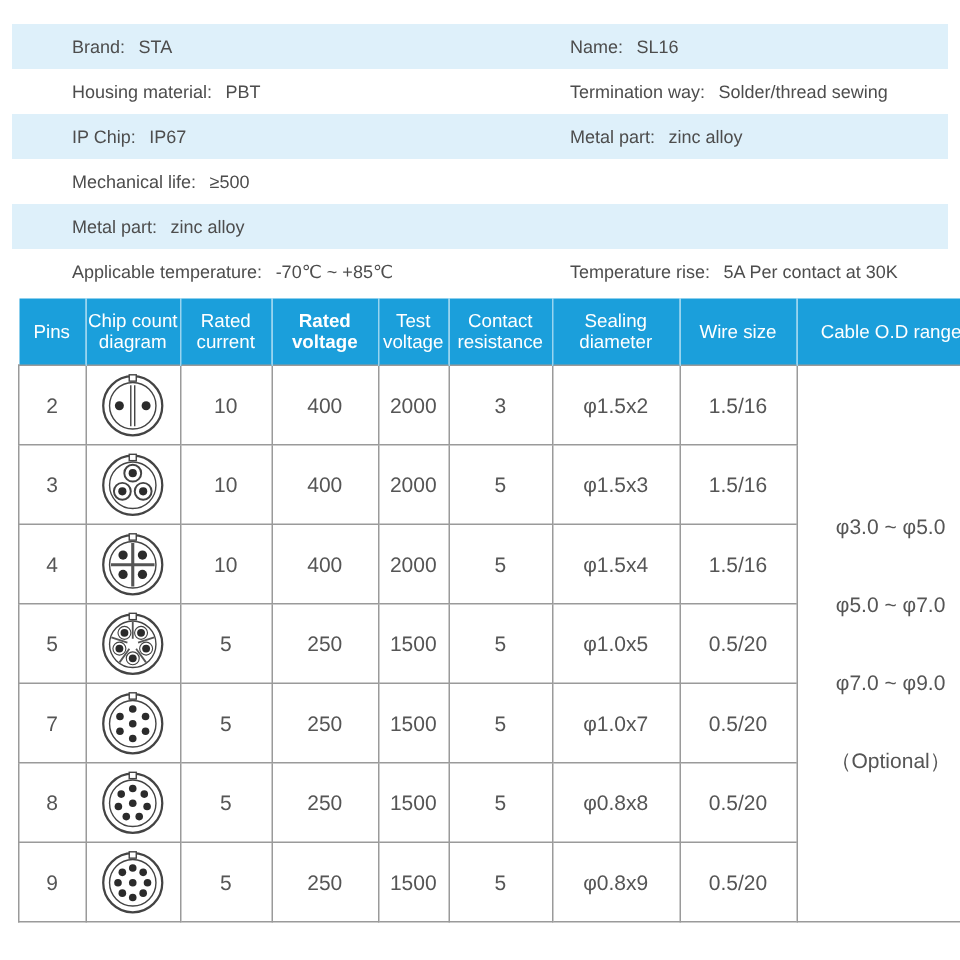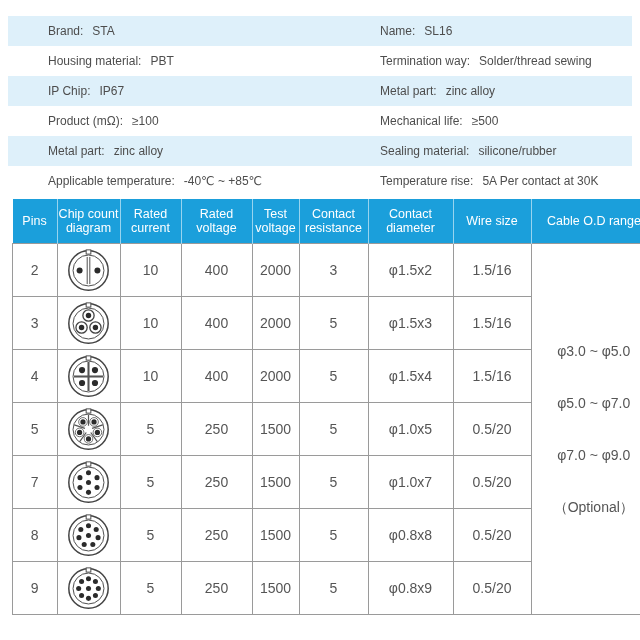--- a/index.html
+++ b/index.html
@@ -46,42 +46,40 @@
       </div>
       <div class="info-row">
         <div class="info-cell"><span class="lbl">Housing material:</span><span class="val">PBT</span></div>
         <div class="info-cell"><span class="lbl">Termination way:</span><span class="val">Solder/thread sewing</span></div>
       </div>
       <div class="info-row shaded">
         <div class="info-cell"><span class="lbl">IP Chip:</span><span class="val">IP67</span></div>
         <div class="info-cell"><span class="lbl">Metal part:</span><span class="val">zinc alloy</span></div>
       </div>
       <div class="info-row">
-        <div class="info-cell"><span class="lbl">Product (mΩ):</span><span class="val">≥100</span></div>
         <div class="info-cell"><span class="lbl">Mechanical life:</span><span class="val">≥500</span></div>
       </div>
       <div class="info-row shaded">
         <div class="info-cell"><span class="lbl">Metal part:</span><span class="val">zinc alloy</span></div>
-        <div class="info-cell"><span class="lbl">Sealing material:</span><span class="val">silicone/rubber</span></div>
       </div>
       <div class="info-row">
-        <div class="info-cell"><span class="lbl">Applicable temperature:</span><span class="val">-40℃ ~ +85℃</span></div>
+        <div class="info-cell"><span class="lbl">Applicable temperature:</span><span class="val">-70℃ ~ +85℃</span></div>
         <div class="info-cell"><span class="lbl">Temperature rise:</span><span class="val">5A Per contact at 30K</span></div>
       </div>
     </div>
   <table class="spec">
     <thead>
       <tr id="thead-row">
           <th style="width: 42px;">Pins</th>
           <th style="width: 60px;">Chip count diagram</th>
           <th style="width: 58px;">Rated current</th>
-          <th style="width: 68px;">Rated voltage</th>
+          <th style="width: 68px; font-weight: bold;">Rated voltage</th>
           <th style="width: 44px;">Test voltage</th>
           <th style="width: 66px;">Contact resistance</th>
-          <th style="width: 82px;">Contact diameter</th>
+          <th style="width: 82px;">Sealing diameter</th>
           <th style="width: 75px;">Wire size</th>
           <th style="width: 123px;">Cable O.D range</th>
         </tr>
     </thead>
     <tbody id="tbody">
         <tr>
           <td>2</td>
           <td class="diagram-cell">
             <svg viewBox="0 0 48 48" width="45" height="45">
               <circle cx="24" cy="24" r="21" fill="none" stroke="#444" stroke-width="1.6"></circle>

